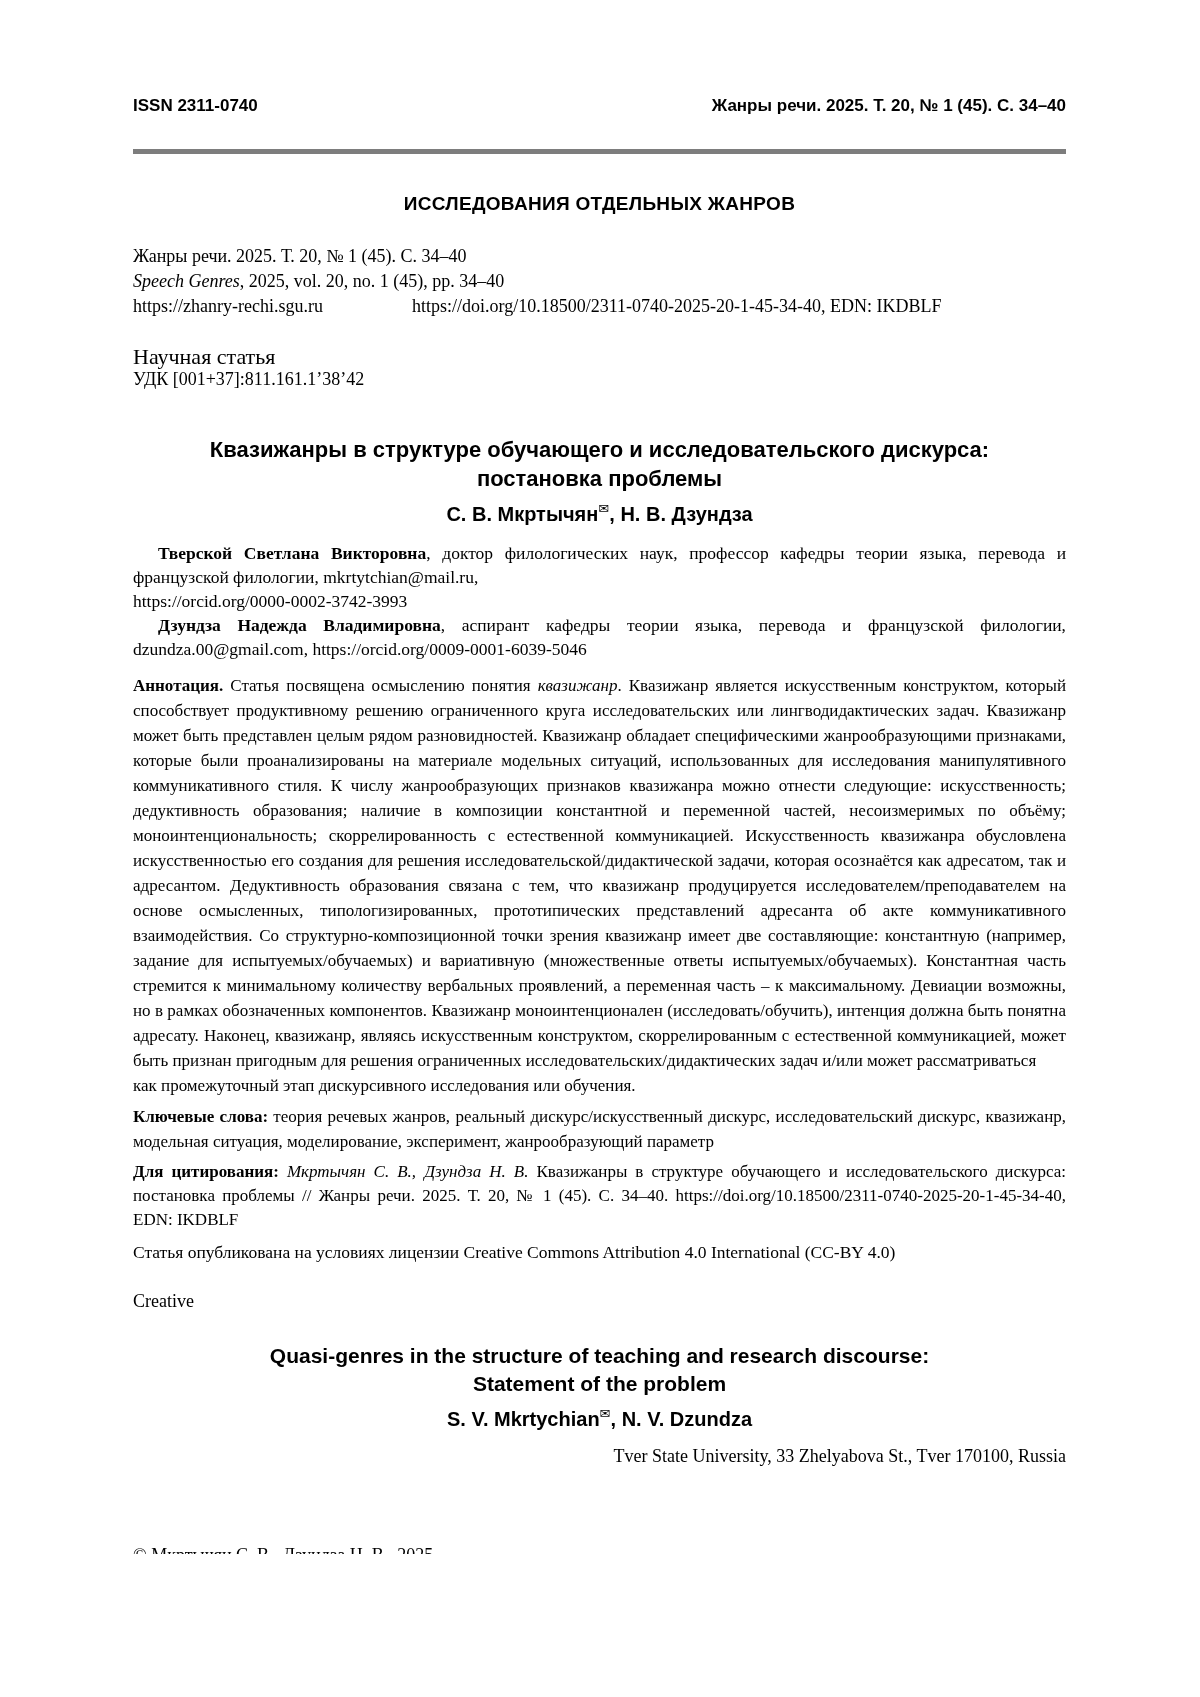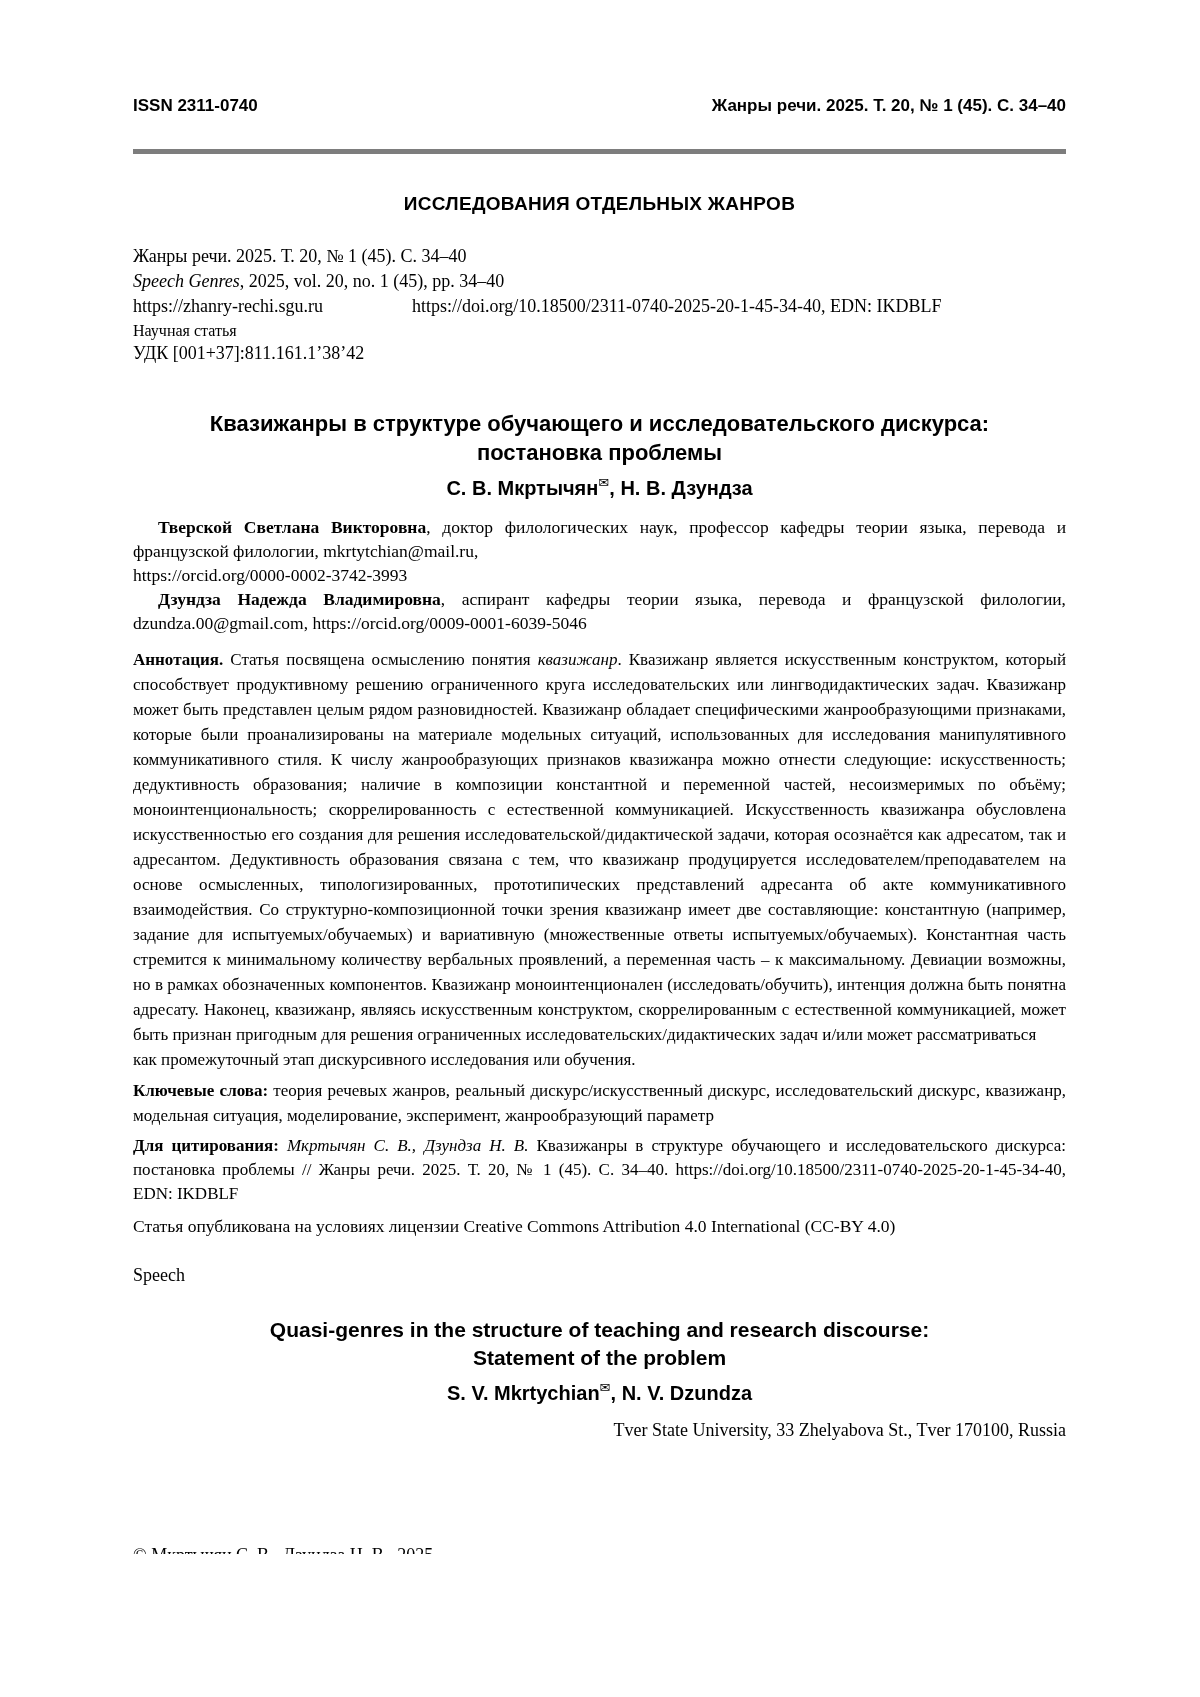--- a/index.html
+++ b/index.html
@@ -36,21 +36,21 @@
     text-align: center;
     font-family: "Liberation Sans", "DejaVu Sans", sans-serif;
     font-weight: bold;
     font-size: 19px;
     line-height: 24px;
     letter-spacing: 0.3px;
   }
   .biblio { margin-top: 28px; font-size: 18px; line-height: 25px; }
   .biblio-links .site { display: inline-block; min-width: 279px; }
 
-  .type-ru { font-size: 16px; line-height: 23px; }
+  .type-ru { margin-top: 26px; font-size: 22px; line-height: 23px; }
   .udc { font-size: 18px; line-height: 23px; }
 
   .title-ru {
     margin-top: 44px;
     text-align: center;
     font-family: "Liberation Sans", "DejaVu Sans", sans-serif;
     font-weight: bold;
     font-size: 22px;
     line-height: 29px;
   }
@@ -159,21 +159,21 @@
   </div>
 
   <p class="body-p abstract"><b>Аннотация.</b><span> Статья посвящена осмыслению понятия </span><i>квазижанр</i><span>. Квазижанр является искусственным конструктом, который способствует продуктивному решению ограниченного круга исследовательских или лингводидактических задач. Квазижанр может быть представлен целым рядом разновидностей. Квазижанр обладает специфическими жанрообразующими признаками, которые были проанализированы на материале модельных ситуаций, использованных для исследования манипулятивного коммуникативного стиля. К числу жанрообразующих признаков квазижанра можно отнести следующие: искусственность; дедуктивность образования; наличие в композиции константной и переменной частей, несоизмеримых по объёму; моноинтенциональность; скоррелированность с естественной коммуникацией. Искусственность квазижанра обусловлена искусственностью его создания для решения исследовательской/дидактической задачи, которая осознаётся как адресатом, так и адресантом. Дедуктивность образования связана с тем, что квазижанр продуцируется исследователем/преподавателем на основе осмысленных, типологизированных, прототипических представлений адресанта об акте коммуникативного взаимодействия. Со структурно-композиционной точки зрения квазижанр имеет две составляющие: константную (например, задание для испытуемых/обучаемых) и вариативную (множественные ответы испытуемых/обучаемых). Константная часть стремится к минимальному количеству вербальных проявлений, а переменная часть – к максимальному. Девиации возможны, но в рамках обозначенных компонентов. Квазижанр моноинтенционален (исследовать/обучить), интенция должна быть понятна адресату. Наконец, квазижанр, являясь искусственным конструктом, скоррелированным с естественной коммуникацией, может быть признан пригодным для решения ограниченных исследовательских/дидактических задач и/или может рассматриваться</span><span class="block">как промежуточный этап дискурсивного исследования или обучения.</span></p>
 
   <p class="body-p keywords"><b>Ключевые слова:</b><span> теория речевых жанров, реальный дискурс/искусственный дискурс, исследовательский дискурс, квазижанр, модельная ситуация, моделирование, эксперимент, жанрообразующий параметр</span></p>
 
   <p class="body-p citation"><b>Для цитирования: </b><i>Мкртычян С. В., Дзундза Н. В.</i><span> Квазижанры в структуре обучающего и исследовательского дискурса: постановка проблемы // Жанры речи. 2025. Т. 20, № 1 (45). С. 34–40. https://doi.org/10.18500/2311-0740-2025-20-1-45-34-40, EDN:  IKDBLF</span></p>
 
   <p class="body-p license">Статья опубликована на условиях лицензии Creative Commons Attribution 4.0 International (CC-BY 4.0)</p>
 
-  <div class="type-en">Speech</div>
+  <div class="type-en">Creative</div>
 
   <div class="title-en">
     <span class="block">Quasi-genres in the structure of teaching and research discourse:</span>
     <span class="block">Statement of the problem</span>
   </div>
 
   <div class="authors"><span>S. V. Mkrtychian</span><sup class="env">✉</sup><span>, N. V. Dzundza</span></div>
 
   <p class="affiliation-en">Tver State University, 33 Zhelyabova St., Tver 170100, Russia</p>
 

